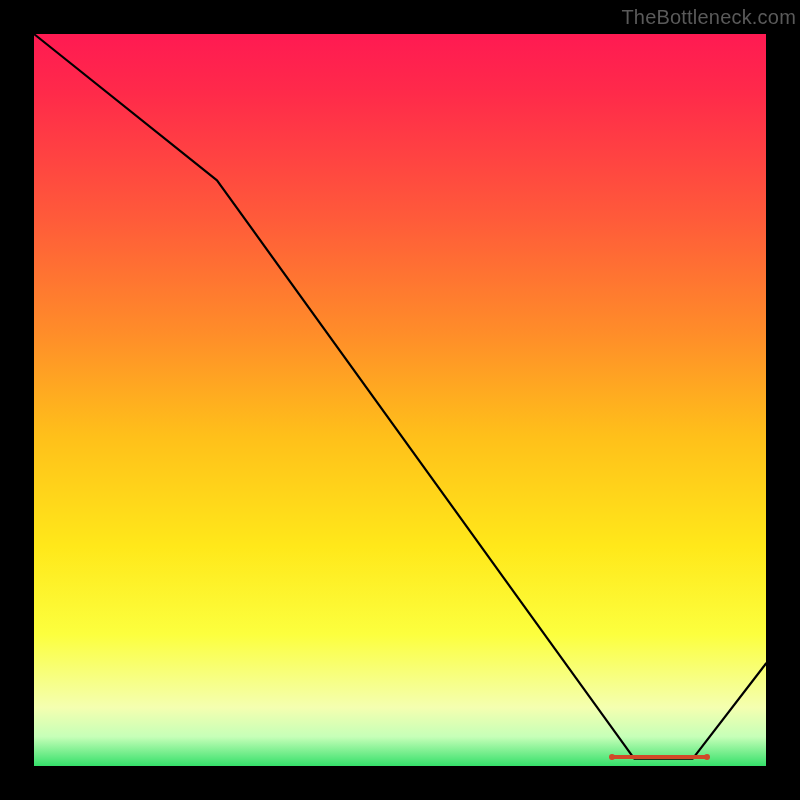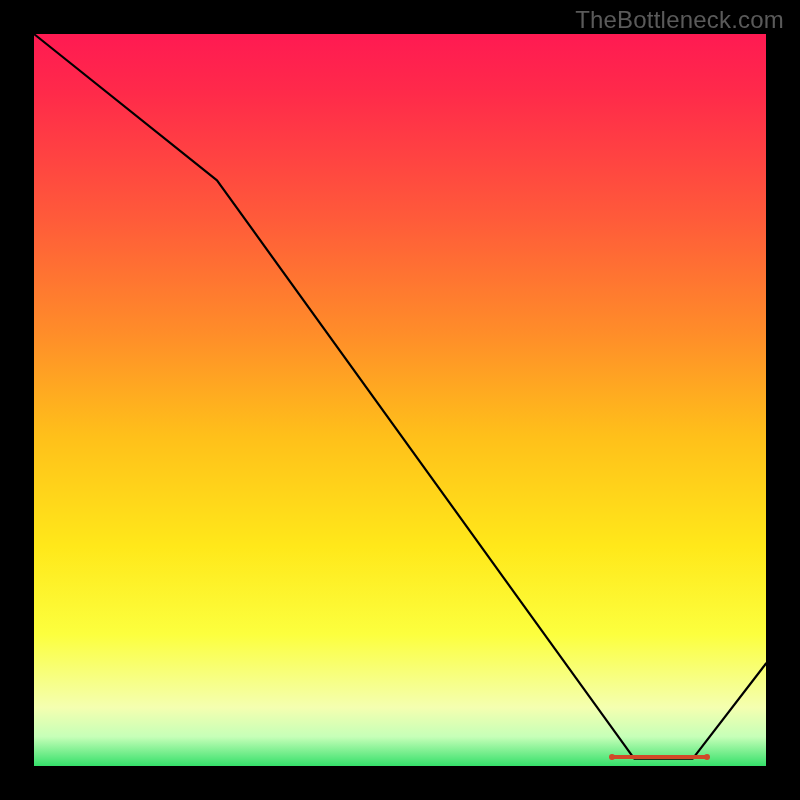--- a/index.html
+++ b/index.html
@@ -2,23 +2,23 @@
 <html><head>
 <meta charset="utf-8">
 <style>
   * { margin: 0; padding: 0; box-sizing: border-box; }
   html, body { width: 800px; height: 800px; overflow: hidden; }
   body { background: #000; position: relative; font-family: Arial, sans-serif; }
 
   .attribution {
     position: absolute;
     top: 6px;
-    right: 16px;
+    right: 4px;
     color: #5a5a5a;
-    font-size: 24px;
+    font-size: 20px;
     font-weight: 400;
     letter-spacing: 0.2px;
   }
 
   .plot-area {
     position: absolute;
     left: 34px;
     top: 34px;
     width: 732px;   
     height: 732px;

